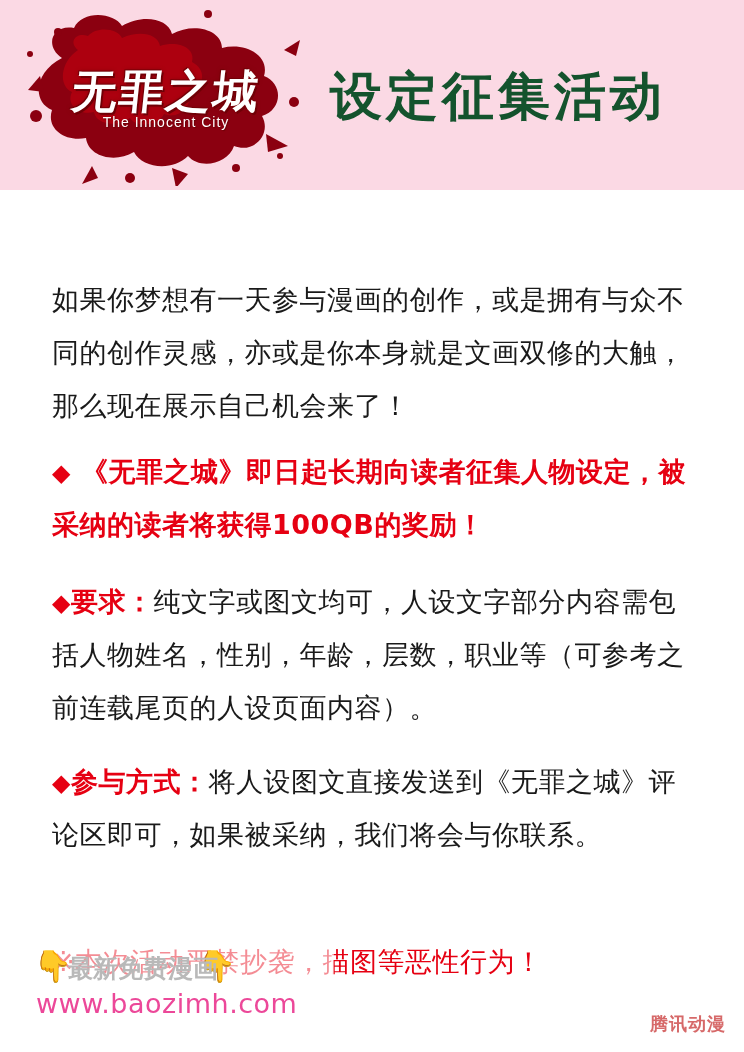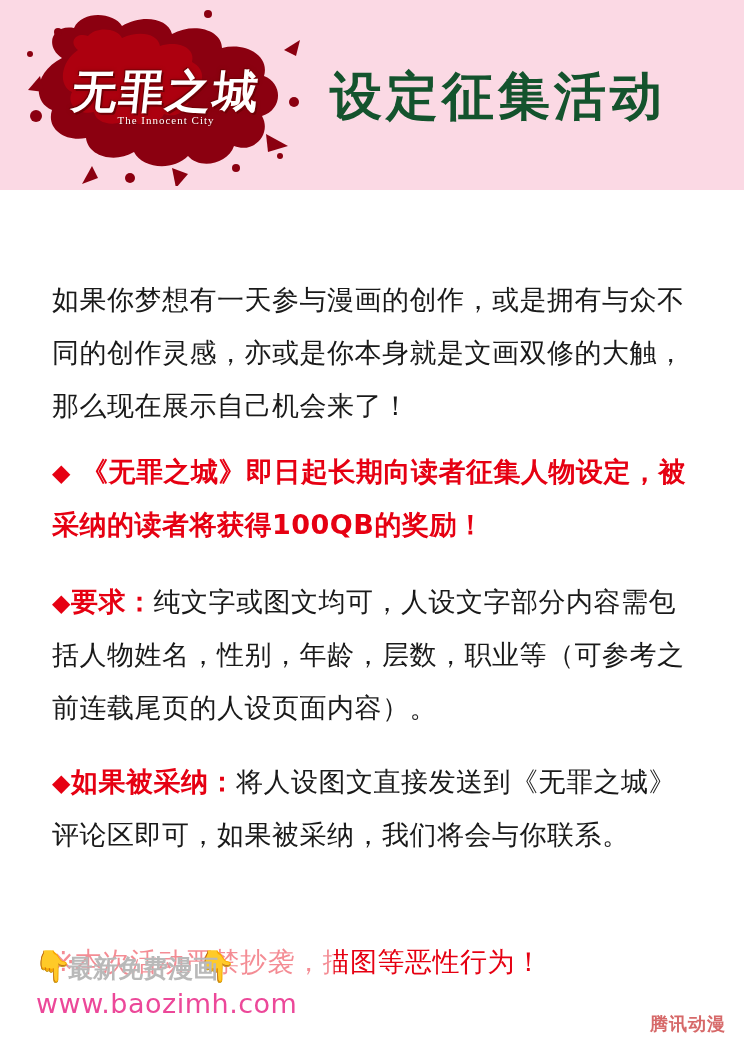--- a/index.html
+++ b/index.html
@@ -70,22 +70,22 @@
       -1px -1px 0 #6d0007;
     transform: skewX(-6deg);
     white-space: nowrap;
   }
   .logo-sub {
     position: absolute;
     left: 34px;
     top: 108px;
     width: 220px;
     text-align: center;
-    font-family: Liberation Serif, serif;
-    font-size: 11px;
+    font-family: Liberation Sans, sans-serif;
+    font-size: 14px;
     letter-spacing: 1px;
     color: #ffffff;
     text-shadow: 1px 1px 1px #6d0007;
     white-space: nowrap;
   }
 
   .header-title {
     position: absolute;
     left: 330px;
     top: 62px;
@@ -240,21 +240,21 @@
     <p class="para p-red1">
       <span class="diamond">◆</span>
       <span>《无罪之城》即日起长期向读者征集人物设定，被采纳的读者将获得100QB的奖励！</span>
     </p>
 
     <p class="para p-red2">
       <span class="diamond">◆</span><span class="rt">要求：</span><span class="bk">纯文字或图文均可，人设文字部分内容需包括人物姓名，性别，年龄，层数，职业等（可参考之前连载尾页的人设页面内容）。</span>
     </p>
 
     <p class="para p-red3">
-      <span class="diamond">◆</span><span class="rt">如果被采纳：</span><span class="bk">将人设图文直接发送到《无罪之城》评论区即可，如果被采纳，我们将会与你联系。</span>
+      <span class="diamond">◆</span><span class="rt">参与方式：</span><span class="bk">将人设图文直接发送到《无罪之城》评论区即可，如果被采纳，我们将会与你联系。</span>
     </p>
 
     <p class="para p-red4">※本次活动严禁抄袭，描图等恶性行为！</p>
   </div>
 
   <div class="wm-left">
     <div class="wm-hands">
       <span class="hand l">👇</span>
       <span class="hand r">👇</span>
       <span class="wm-cn">最新免费漫画</span>

